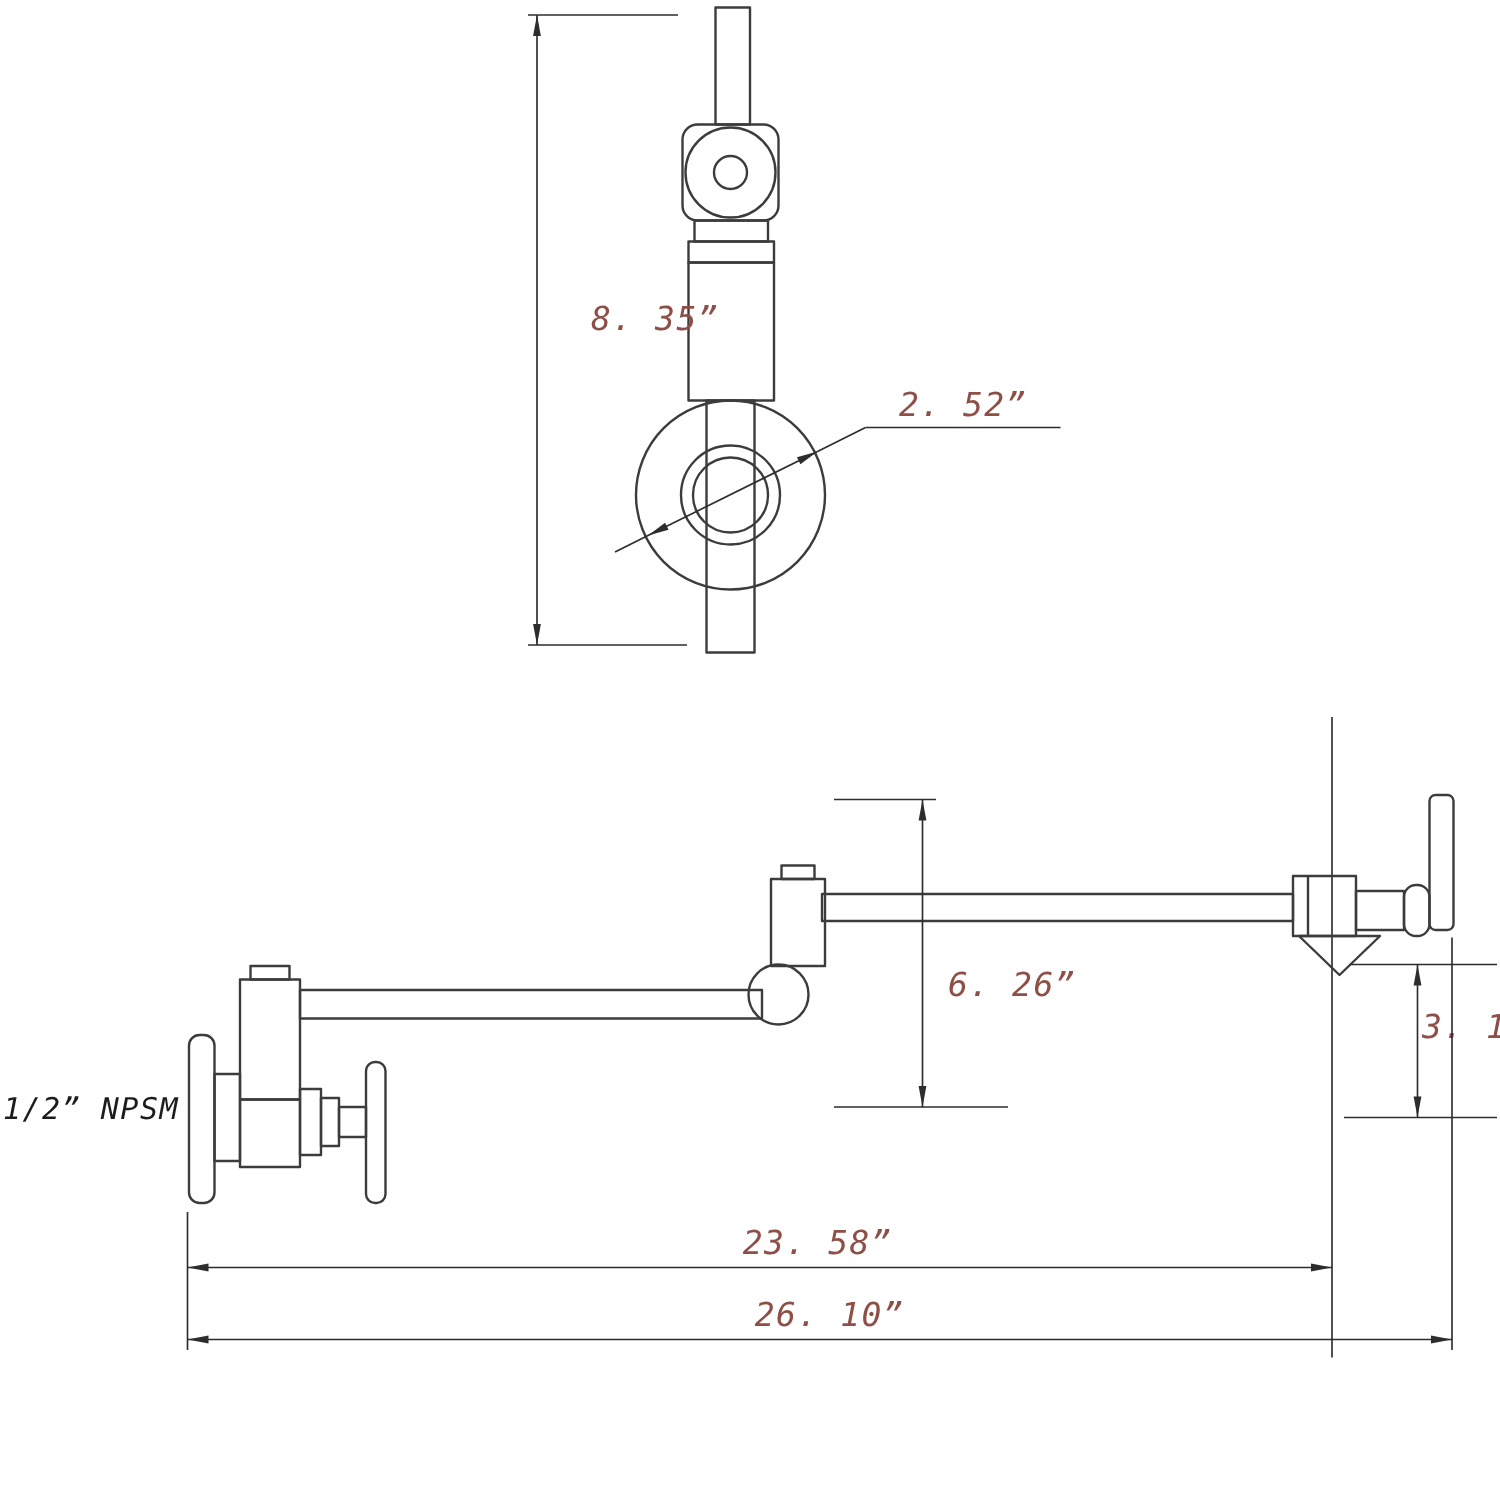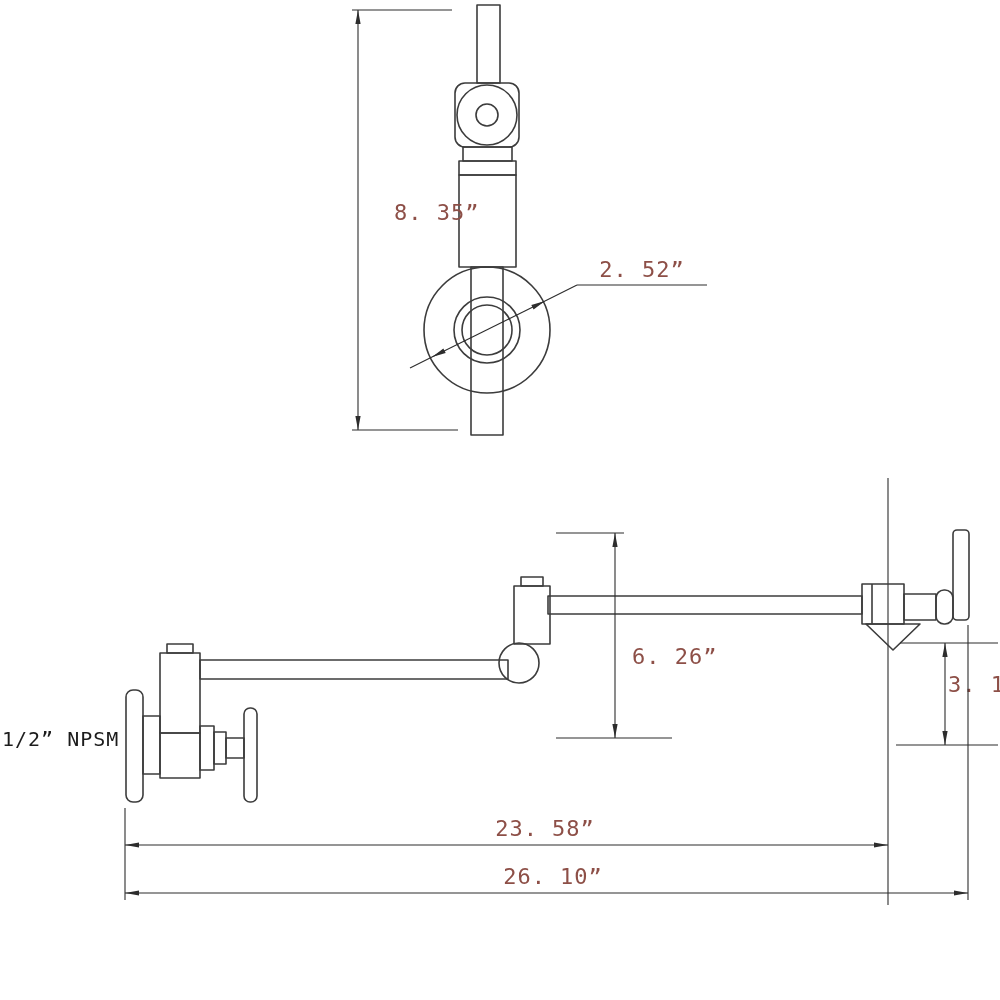--- a/index.html
+++ b/index.html
@@ -9,20 +9,21 @@
     width: 1000px;
     height: 1000px;
     overflow: hidden;
     font-family: "DejaVu Sans Mono", "Liberation Mono", monospace;
   }
   .page {
     position: relative;
     width: 1000px;
     height: 832px;
     background: #ffffff;
+    font-style: italic;
   }
   svg { display: block; }
   .part {
     fill: none;
     stroke: #3c3c3c;
     stroke-width: 1.6;
     stroke-linejoin: round;
   }
   .thin {
     fill: none;

